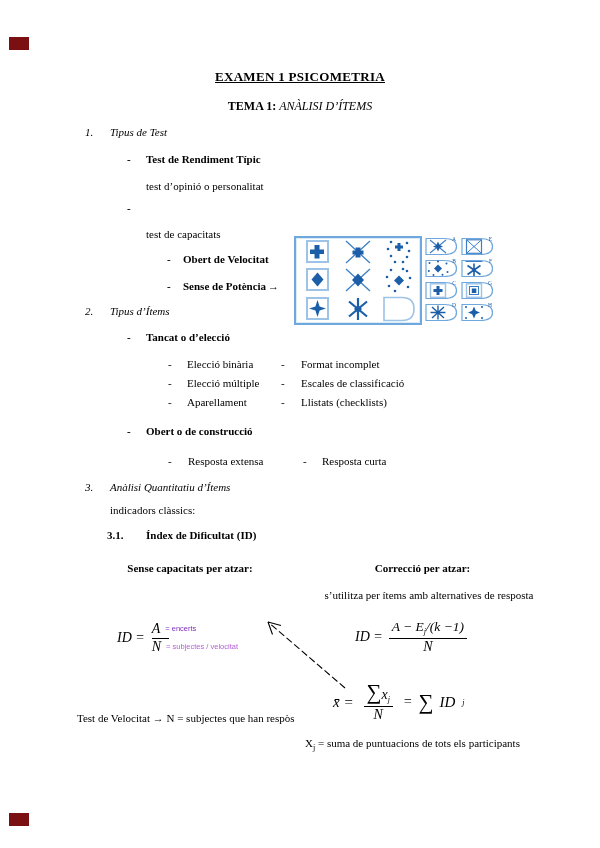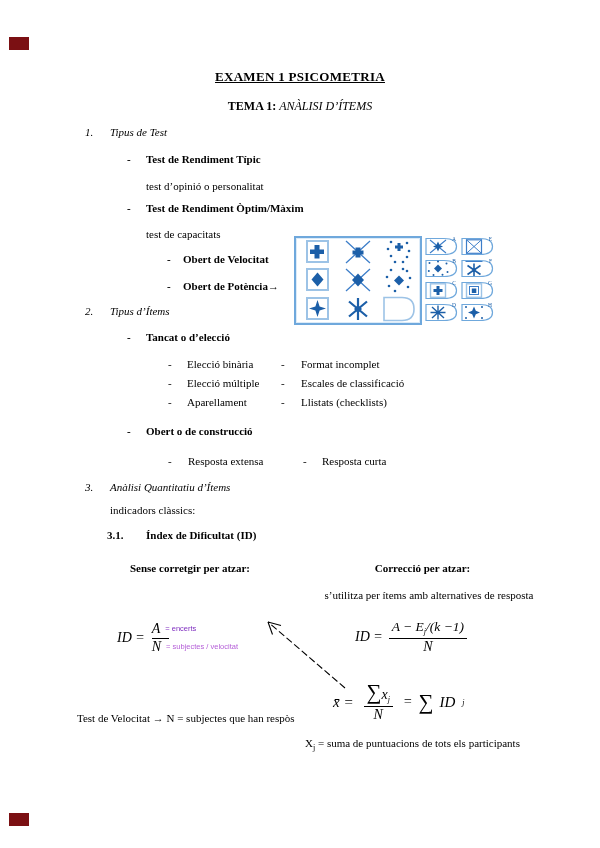--- a/index.html
+++ b/index.html
@@ -46,28 +46,27 @@
   <div class="t ctr tema" style="left:0;right:0;top:99px"><span class="b">TEMA 1: </span><span class="i">ANÀLISI D’ÍTEMS</span></div>
 
   <div class="t i" style="left:85px;top:126px">1.</div>
   <div class="t i" style="left:110px;top:126px">Tipus de Test</div>
 
   <div class="t b" style="left:127px;top:153px">-</div>
   <div class="t b" style="left:146px;top:153px">Test de Rendiment Típic</div>
   <div class="t" style="left:146px;top:180px">test d’opinió o personalitat</div>
 
   <div class="t b" style="left:127px;top:202px">-</div>
-  <div class="t b" style="left:146px;top:202px">Test de Rendiment Òptim/Màxim</div>
   <div class="t" style="left:146px;top:228px">test de capacitats</div>
 
   <div class="t b" style="left:167px;top:253px">-</div>
   <div class="t b" style="left:183px;top:253px">Obert de Velocitat</div>
 
   <div class="t b" style="left:167px;top:280px">-</div>
-  <div class="t b" style="left:183px;top:280px">Obert de Potència</div>
+  <div class="t b" style="left:183px;top:280px">Sense de Potència</div>
   <div class="t" style="left:268px;top:280px">→</div>
 
   <div class="t i" style="left:85px;top:305px">2.</div>
   <div class="t i" style="left:110px;top:305px">Tipus d’Ítems</div>
 
   <div class="t b" style="left:127px;top:331px">-</div>
   <div class="t b" style="left:146px;top:331px">Tancat o d’elecció</div>
 
   <div class="t" style="left:168px;top:358px">-</div>
   <div class="t" style="left:187px;top:358px">Elecció binària</div>
@@ -91,21 +90,21 @@
   <div class="t" style="left:188px;top:455px">Resposta extensa</div>
   <div class="t" style="left:303px;top:455px">-</div>
   <div class="t" style="left:322px;top:455px">Resposta curta</div>
 
   <div class="t i" style="left:85px;top:481px">3.</div>
   <div class="t i" style="left:110px;top:481px">Anàlisi Quantitatiu d’Ítems</div>
   <div class="t" style="left:110px;top:504px">indicadors clàssics:</div>
   <div class="t b" style="left:107px;top:529px">3.1.</div>
   <div class="t b" style="left:146px;top:529px">Índex de Dificultat (ID)</div>
 
-  <div class="t b ctr" style="left:90px;top:562px;width:200px">Sense corretgir per atzar:</div>
+  <div class="t b ctr" style="left:90px;top:562px;width:200px">Sense capacitats per atzar:</div>
   <div class="t b ctr" style="left:310px;top:562px;width:225px">Correcció per atzar:</div>
   <div class="t ctr" style="left:303px;top:589px;width:252px">s’utilitza per ítems amb alternatives de resposta</div>
 
   <div class="t flexline" style="left:117px;top:622px">
     <span class="fv">ID =</span>
     <span class="fracL">
       <span class="frow">
           <span class="fv">A</span>
           <span class="pn pn1">= encerts</span>
         </span>

